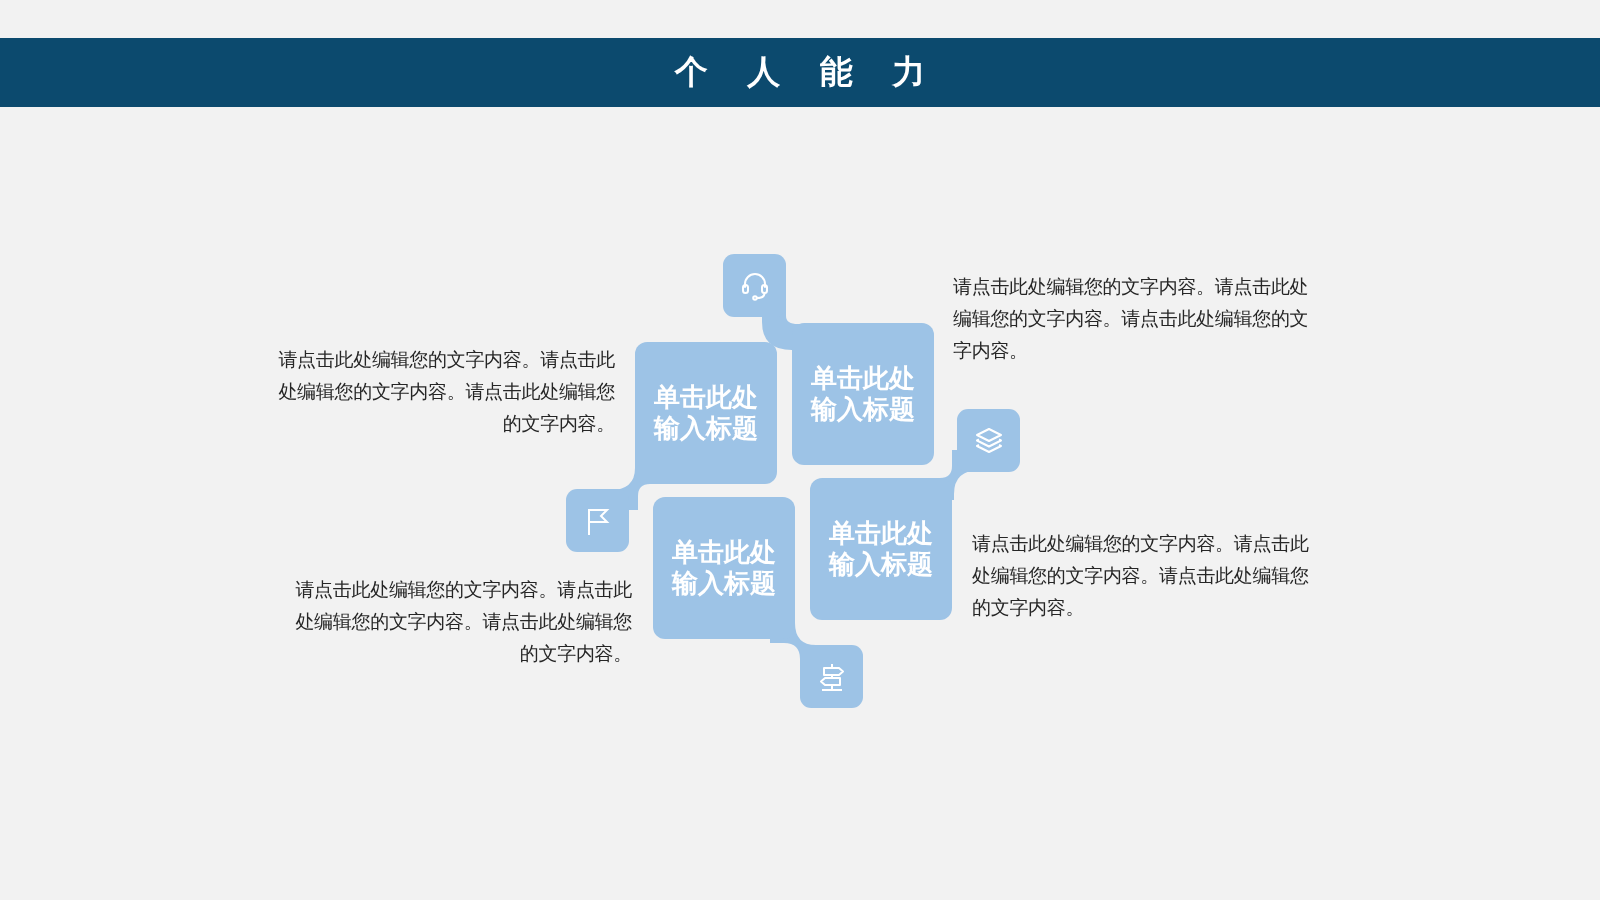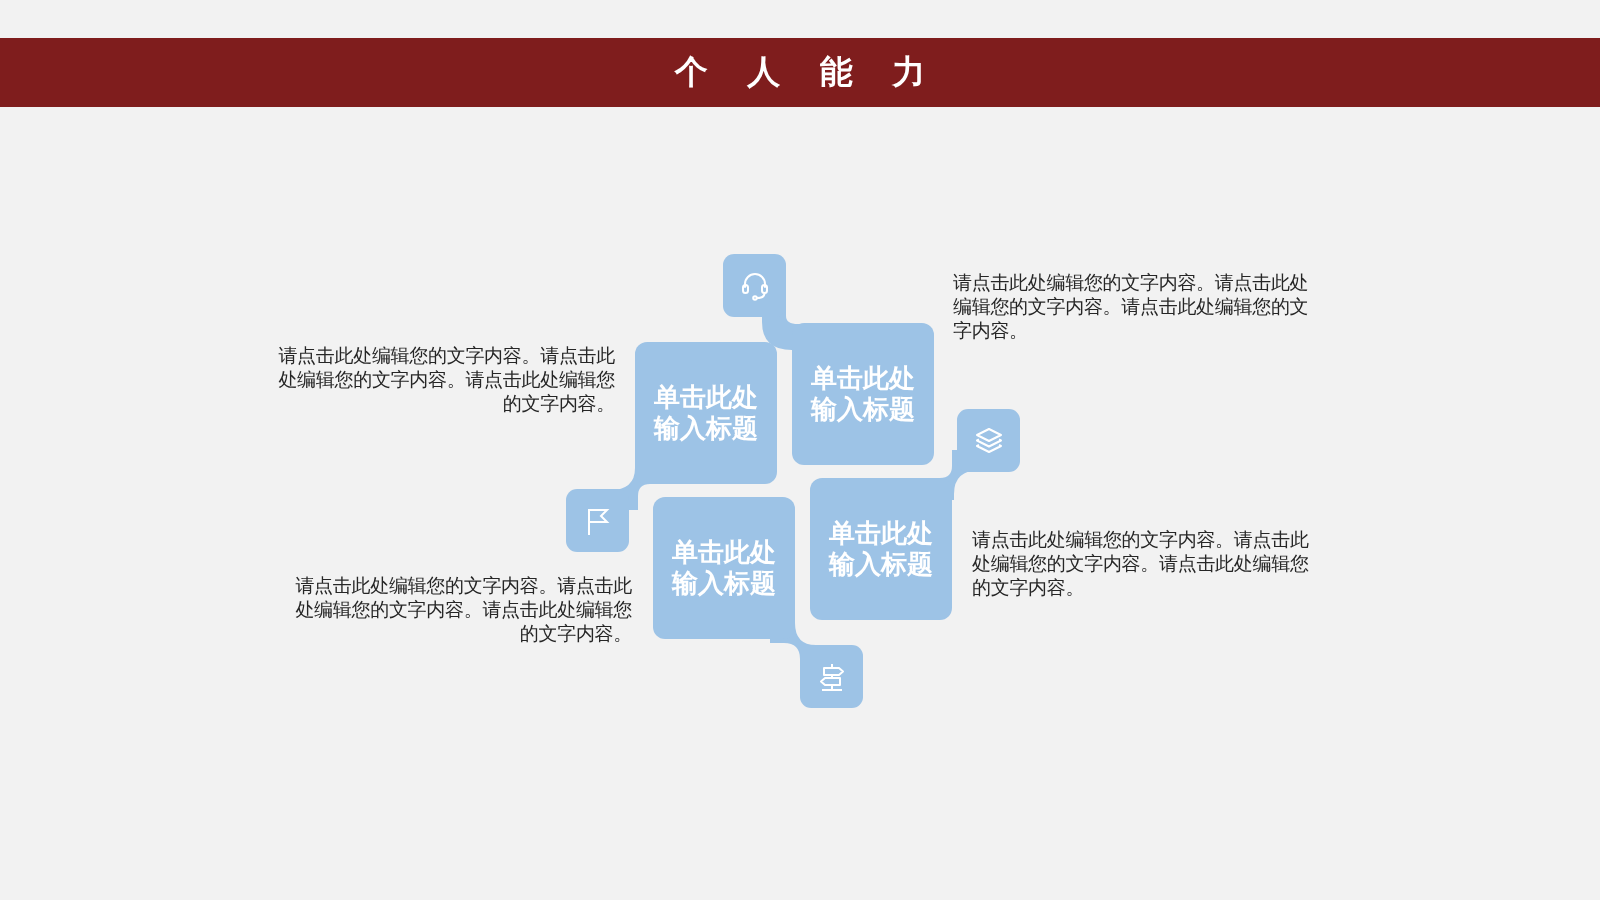--- a/index.html
+++ b/index.html
@@ -16,21 +16,21 @@
       width: 1600px;
       height: 900px;
       background: #f2f2f2;
     }
     .banner {
       position: absolute;
       left: 0;
       top: 38px;
       width: 1600px;
       height: 69px;
-      background: #7f1d1d;
+      background: #0c4a6e;
       display: flex;
       align-items: center;
       justify-content: center;
     }
     .banner-title {
       color: #ffffff;
       font-size: 33px;
       font-weight: bold;
       letter-spacing: 14px;
       margin-left: 14px;
@@ -74,21 +74,21 @@
     .tile svg { width: 34px; height: 34px; }
     .connector {
       position: absolute;
       pointer-events: none;
     }
     .desc {
       position: absolute;
       width: 352px;
       color: #262626;
       font-size: 19px;
-      line-height: 24px;
+      line-height: 32px;
       letter-spacing: -0.3px;
     }
     .desc.right-align { text-align: right; }
     .desc.left-align { text-align: left; }
   </style>
 </head>
 <body>
 
 <div class="slide">
 

